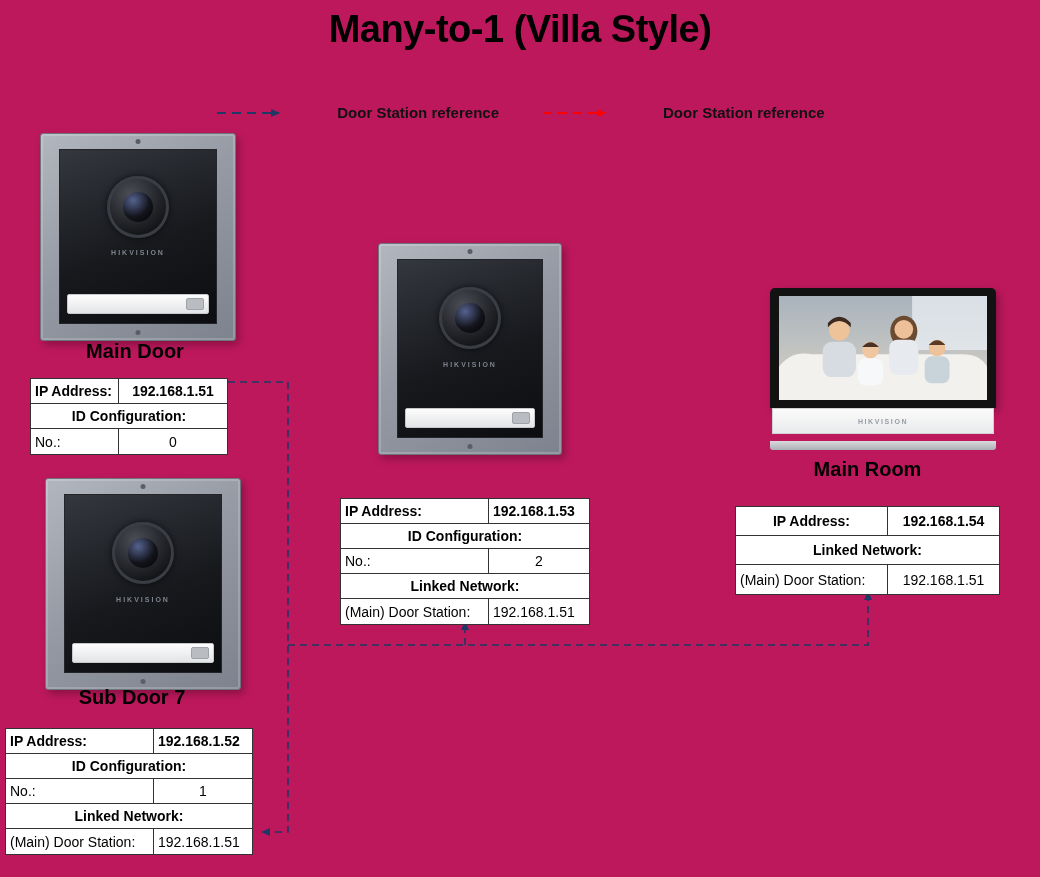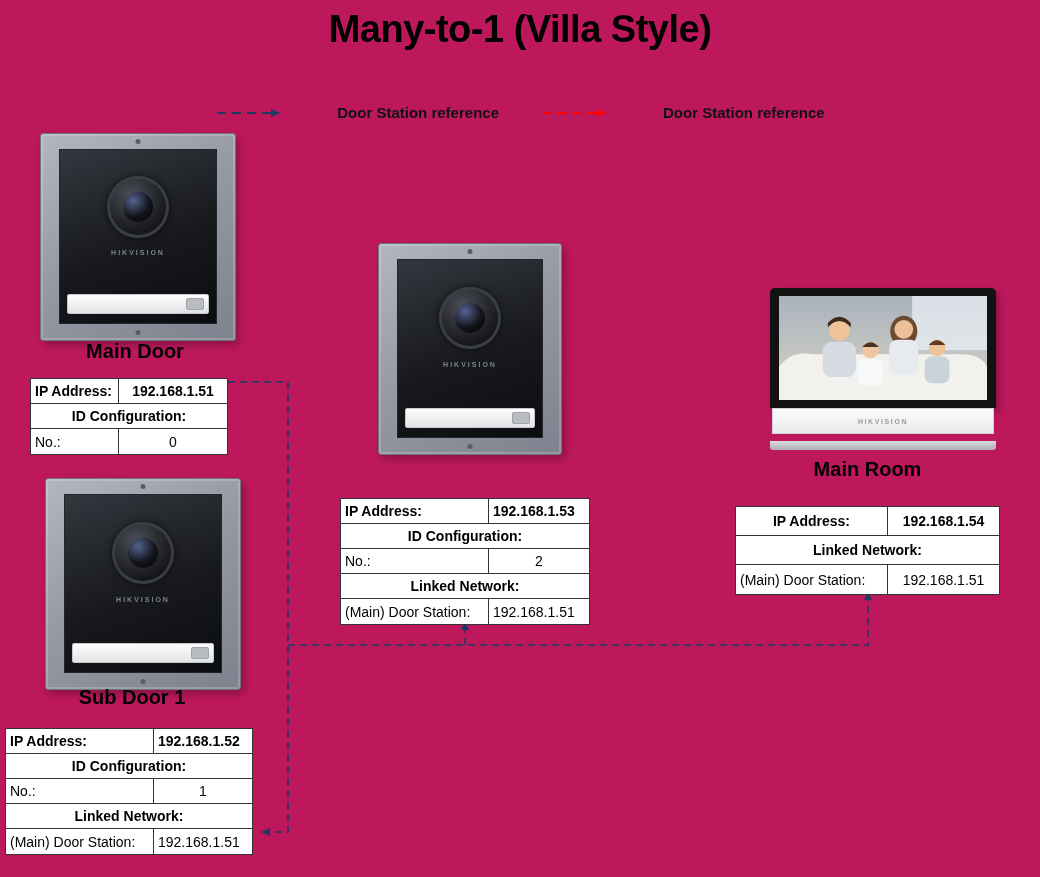--- a/index.html
+++ b/index.html
@@ -240,21 +240,21 @@
             <div class="ds-lens-inner"></div>
           </div>
         <div class="ds-brand">HIKVISION</div>
         <div class="ds-callbar">
             <div class="ds-callbtn"></div>
           </div>
       </div>
       <div class="ds-screw bottom"></div>
     </div>
   </div>
-  <div class="dev-label" style="left:8px; top:686px; width:248px;">Sub Door 1</div>
+  <div class="dev-label" style="left:8px; top:686px; width:248px;">Sub Door 7</div>
 
   <div class="dtable" style="left:5px; top:720px; width:248px; --c1:148px;">
     <div class="trow pair">
       <div class="cell label b">IP Address:</div>
       <div class="cell b">192.168.1.52</div>
     </div>
     <div class="trow span">
       <div class="cell">ID Configuration:</div>
     </div>
     <div class="trow pair">

